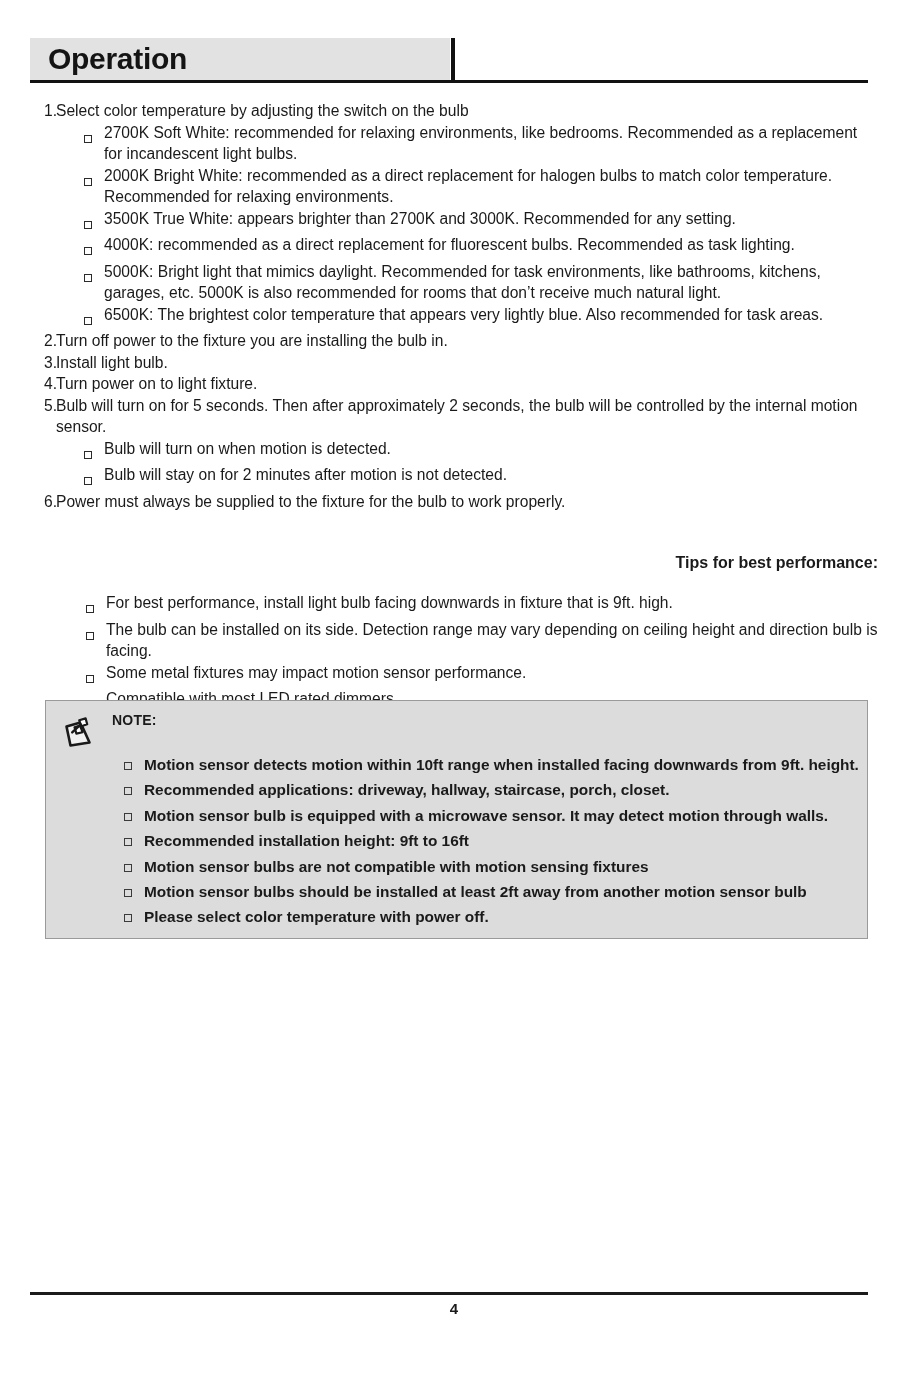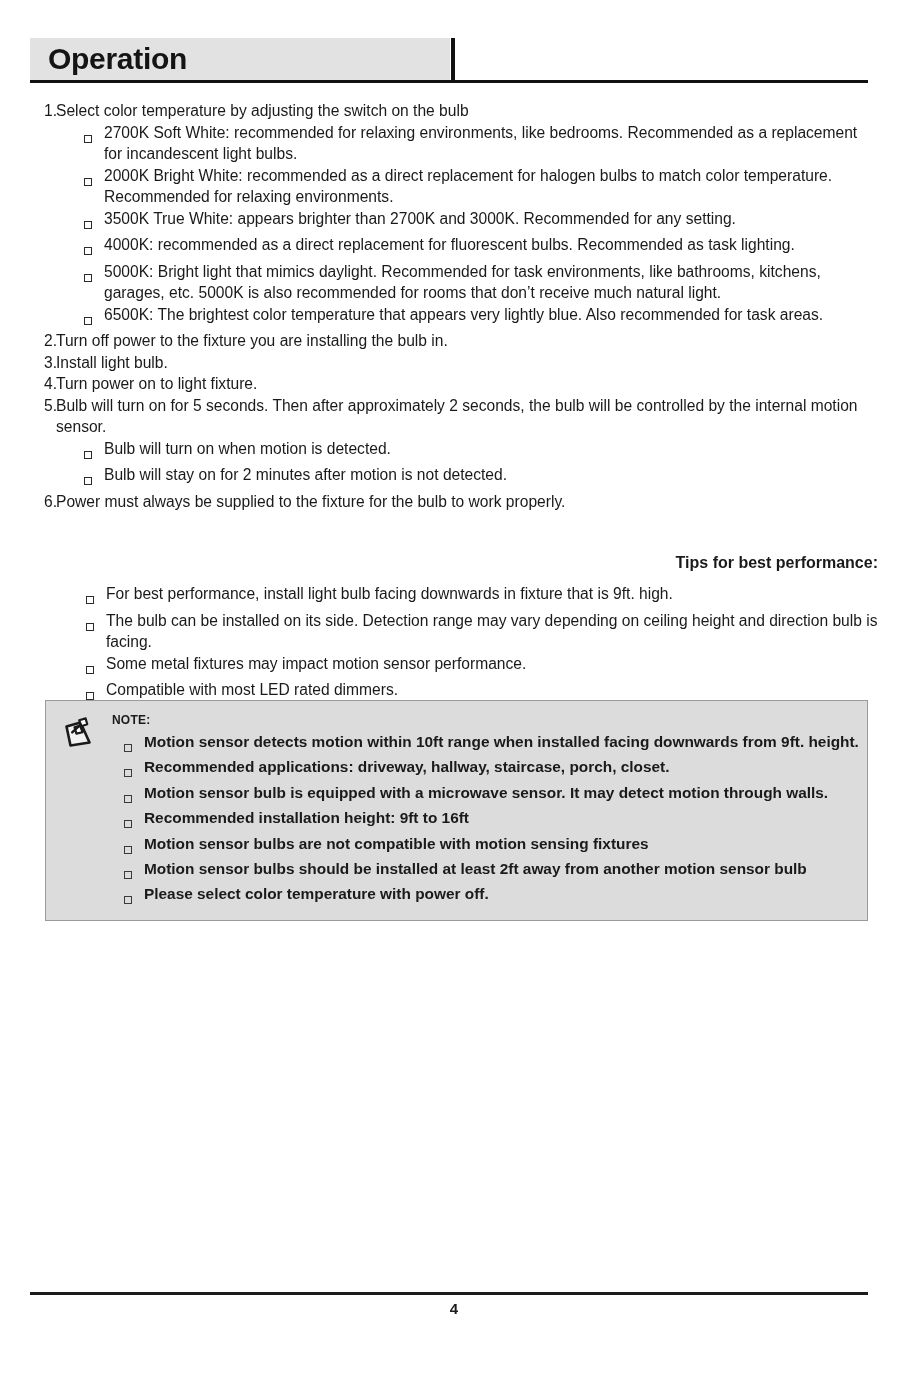--- a/index.html
+++ b/index.html
@@ -105,21 +105,21 @@
 
   
   .tips-heading {
     margin-top: 40px;
     padding-left: 24px;
     font-size: 16px;
     font-weight: bold;
     line-height: 22px;
     text-align: right;
   }
-  .tips-list { margin-top: 9px; }
+  .tips-list { margin-top: 18px; }
   .tips-list .sub { padding-left: 56px; }
 
   
   .note-box {
     position: absolute;
     left: 45px; top: 700px;
     width: 823px;
     min-height: 182px;
     background: #dcdcdc;
     border: 1.5px solid #9a9a9a;
@@ -129,29 +129,29 @@
     padding: 9px 8px 10px 8px;
   }
   .note-icon {
     flex: 0 0 auto;
     width: 58px;
     padding-top: 4px;
     padding-left: 6px;
   }
   .note-body { flex: 1 1 auto; }
   .note-title {
-    font-size: 12px;
+    font-size: 14px;
     font-weight: bold;
     line-height: 20px;
-    margin-bottom: 2px;
+    margin-bottom: 20px;
     letter-spacing: 0.2px;
   }
   .note-line {
     display: flex;
-    align-items: flex-start;
+    align-items: flex-end;
     font-size: 15.4px;
     font-weight: bold;
     line-height: 20.4px;
     padding-left: 12px;
   }
   .note-line .bullet {
     flex: 0 0 auto;
     width: 20px;
     padding-top: 5px;
   }

